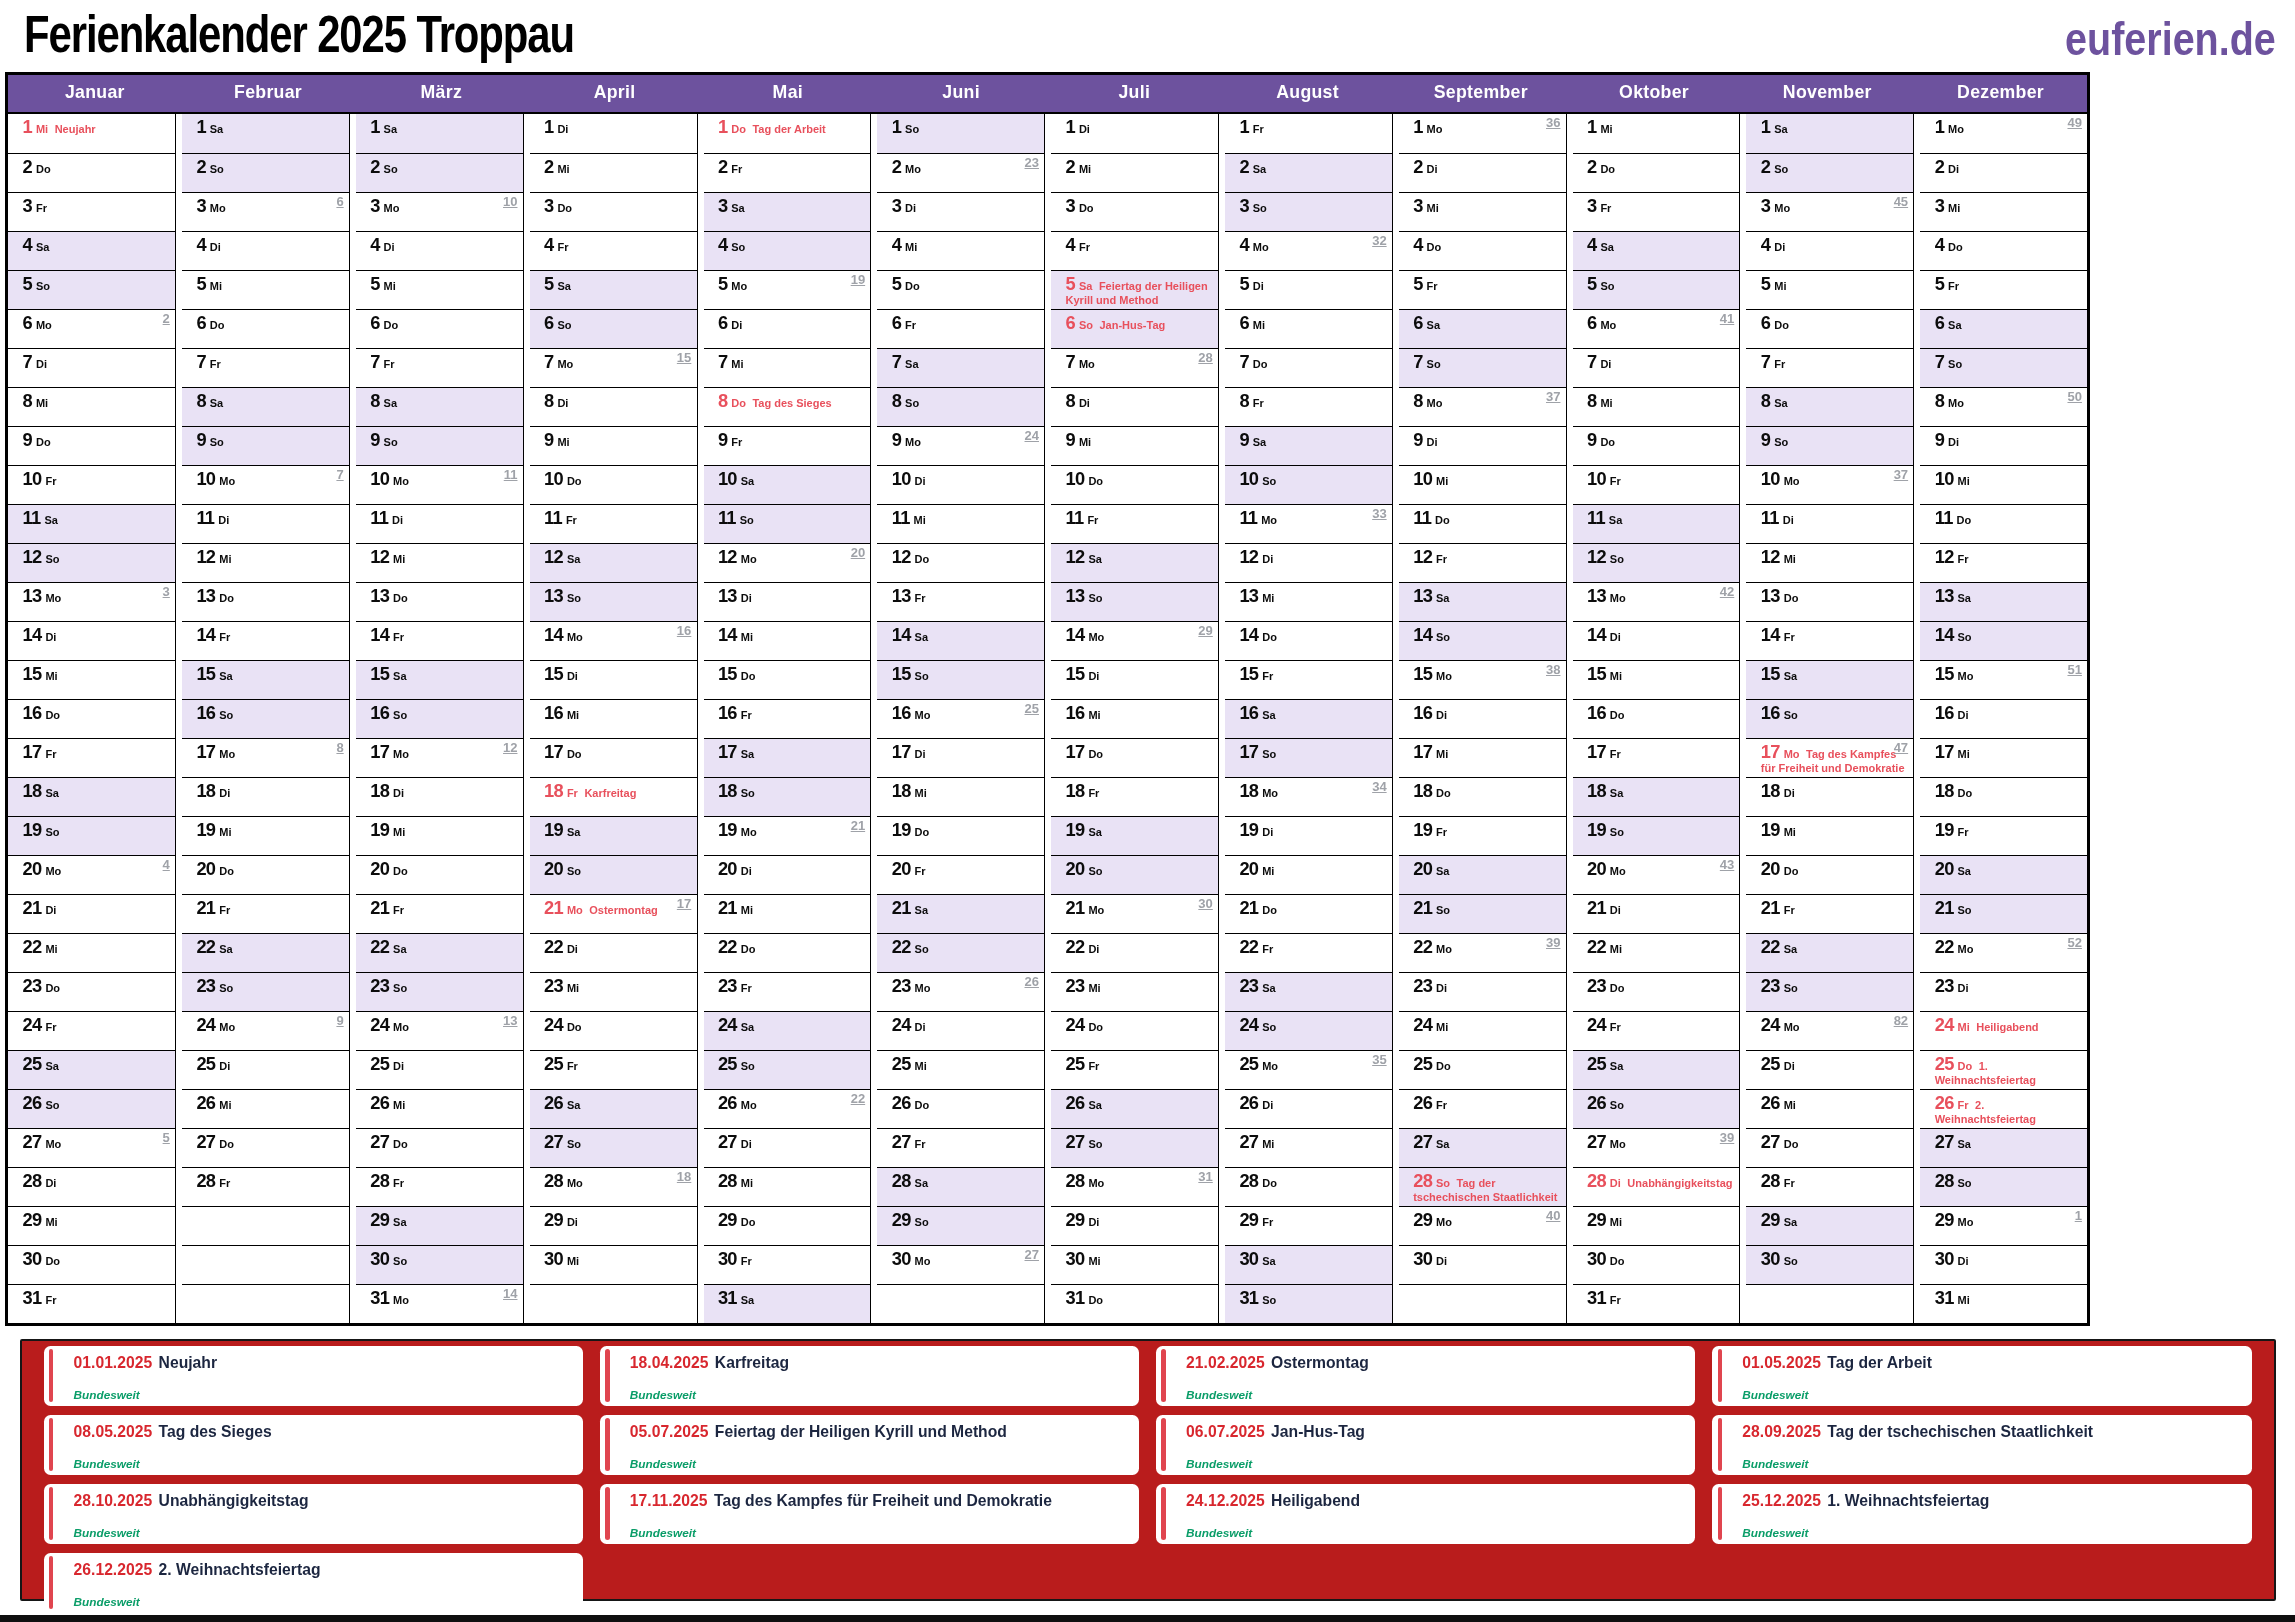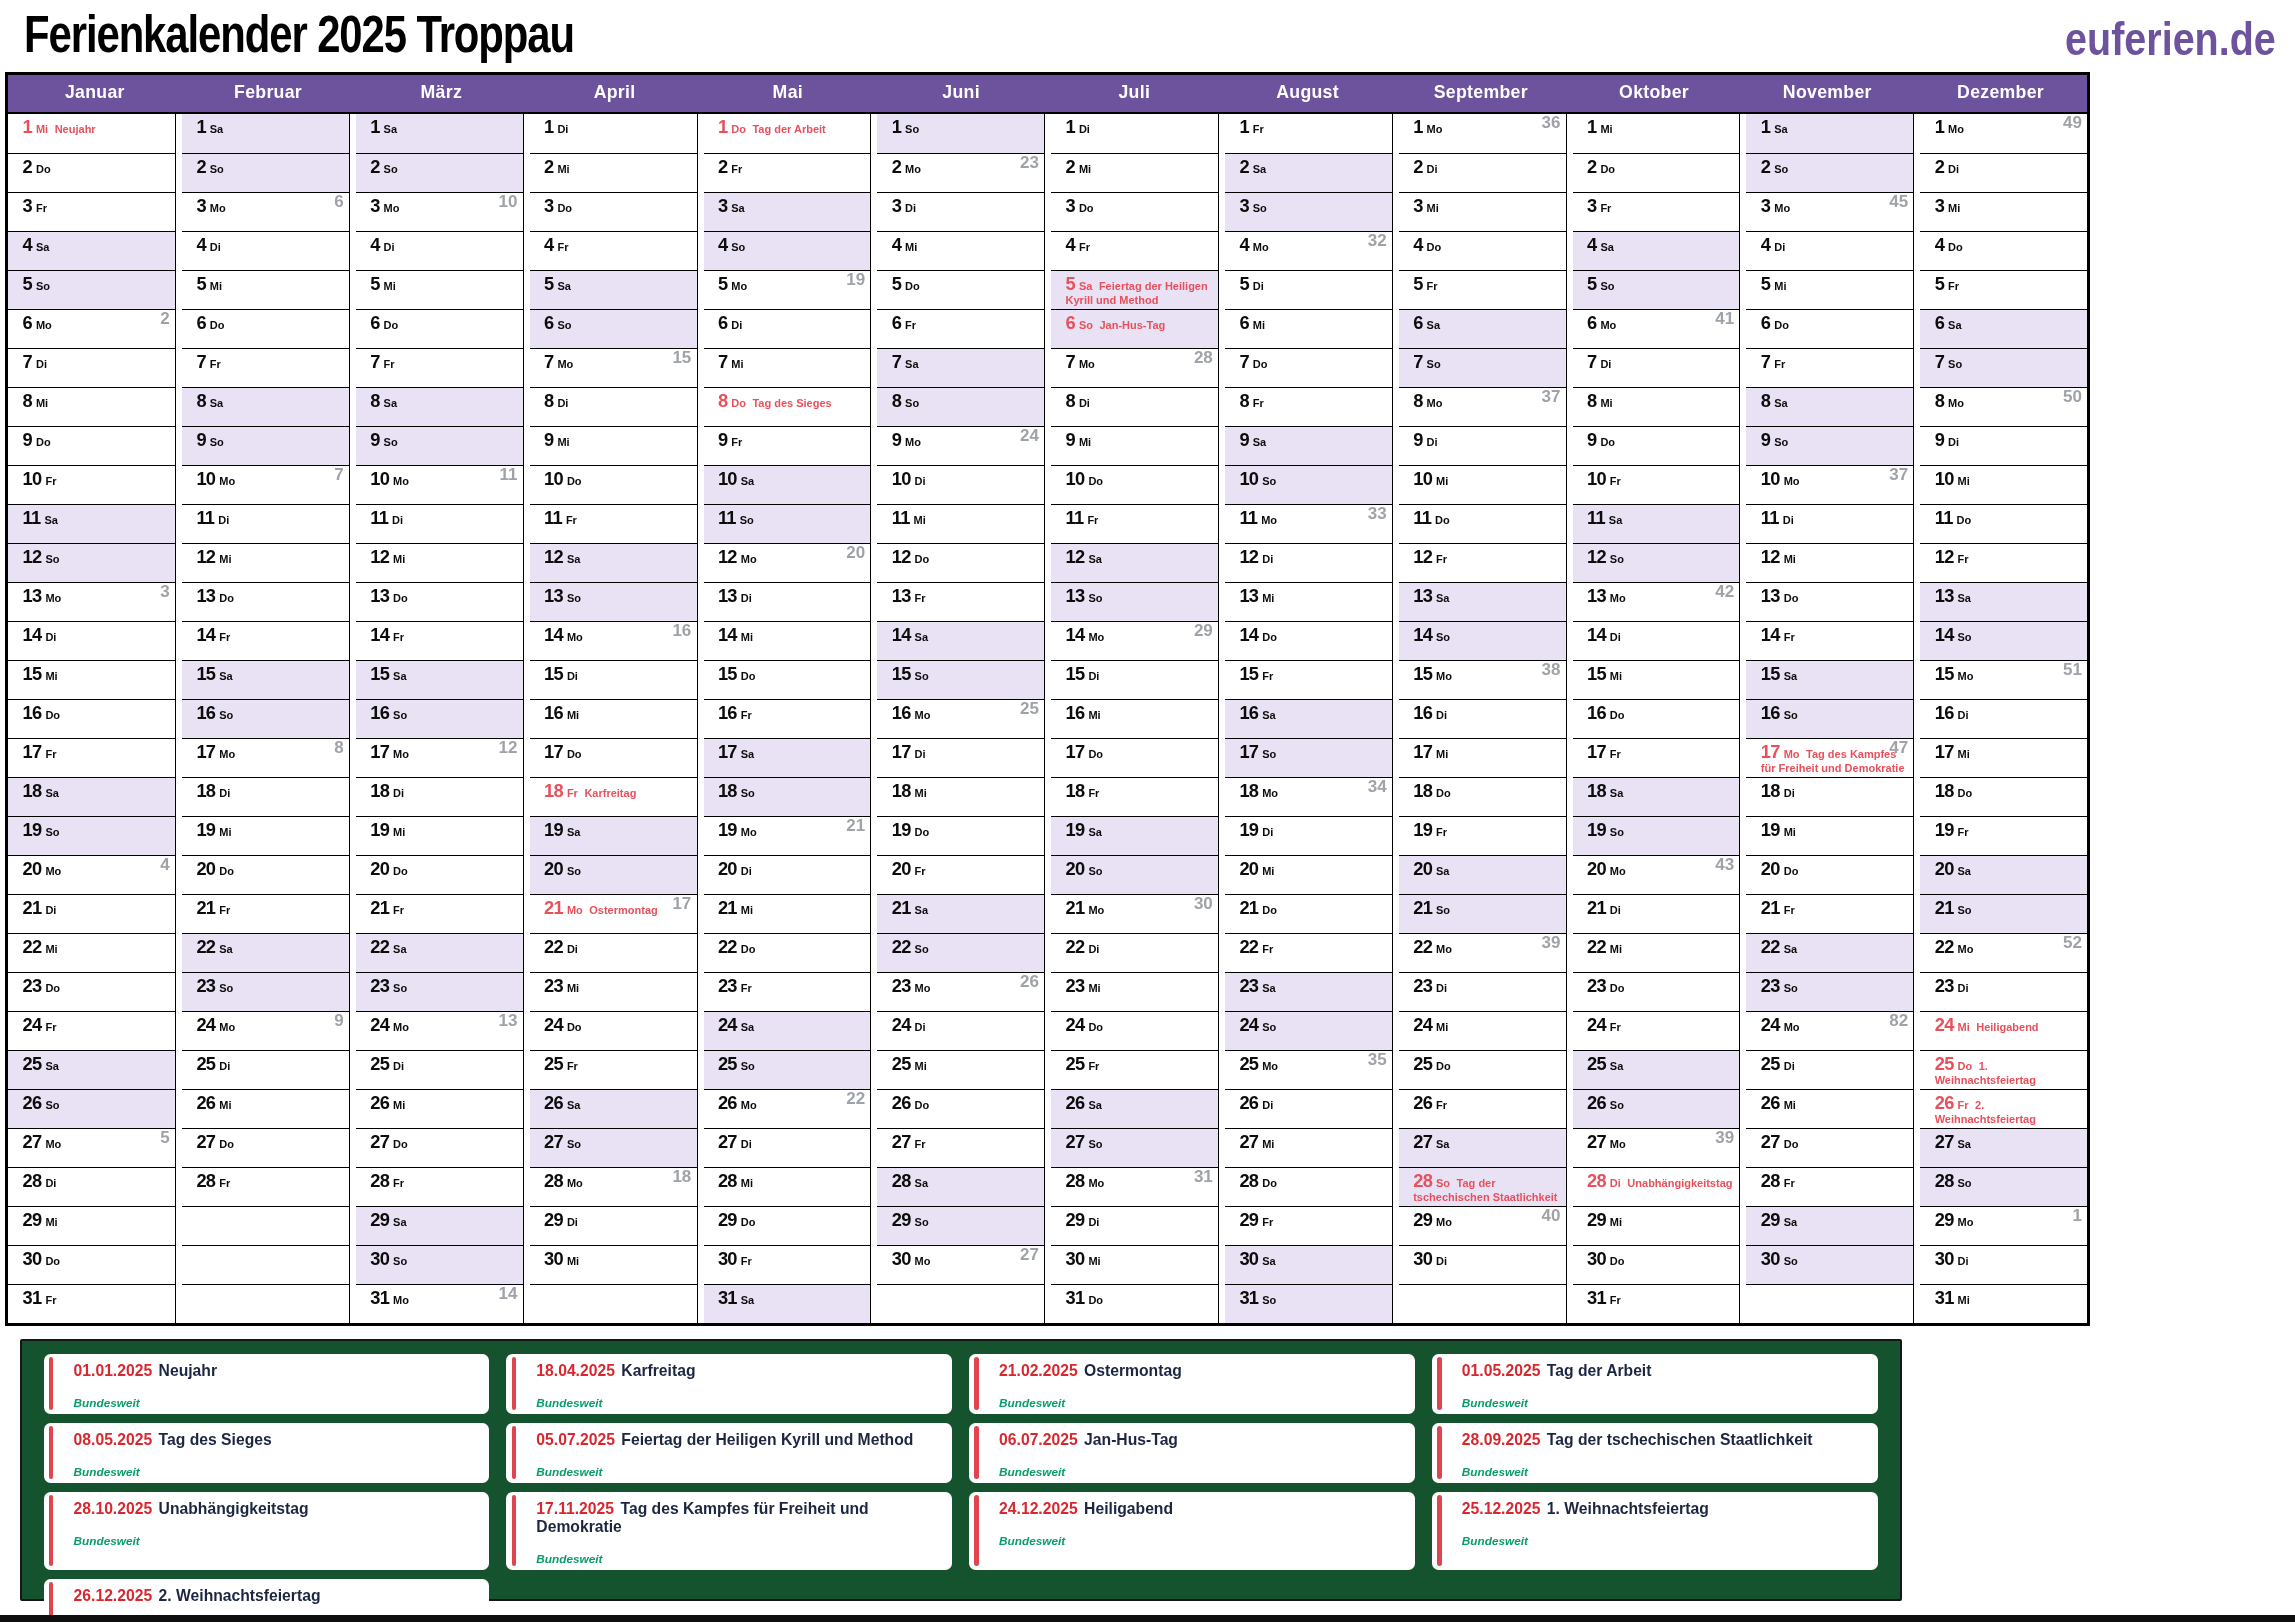--- a/index.html
+++ b/index.html
@@ -37,27 +37,27 @@
     padding:3.3px 5.2px 0 14.4px;line-height:12.4px;overflow:hidden;
   }
   .day-cell + .day-cell{border-top:1.3px solid #000;}
   .day-cell.weekend{background:#e9e2f5;}
   .dn{font-size:18.3px;font-weight:bold;color:#0c0c0c;letter-spacing:-0.7px;line-height:19.6px;}
   .wd{font-size:11px;font-weight:bold;color:#0c0c0c;margin-left:3.9px;}
   .hol{font-size:11px;font-weight:bold;color:#e8505c;margin-left:6.5px;}
   .day-cell.holiday .dn,.day-cell.holiday .wd{color:#e8505c;}
   .wk{
     position:absolute;top:3.3px;right:5.2px;
-    font-size:17px;font-weight:bold;color:#9fa2a8;
+    font-size:13px;font-weight:bold;color:#9fa2a8;text-decoration:underline;
   }
   
   .legend{
-    position:absolute;left:19.6px;top:1339px;width:1882px;height:262px;
-    box-sizing:border-box;background:#14532d;border:2.6px solid #161616;border-radius:2px;
-    padding:13px 22px;display:grid;grid-template-columns:repeat(4,1fr);
+    position:absolute;left:19.6px;top:1339px;width:2256px;height:262px;
+    box-sizing:border-box;background:#b91c1c;border:2.6px solid #161616;border-radius:2px;
+    padding:5px 22px;display:grid;grid-template-columns:repeat(4,1fr);
     grid-auto-rows:1fr;gap:9.2px 17px;
   }
   .legend-card{
     position:relative;background:#ffffff;border-radius:6.5px;
     padding:7.9px 10.5px 3.9px 30px;box-sizing:border-box;
   }
   .card-bar{
     position:absolute;left:5.2px;top:3.3px;bottom:3.3px;width:4.6px;
     border-radius:5.2px;background:#e0454f;
   }

